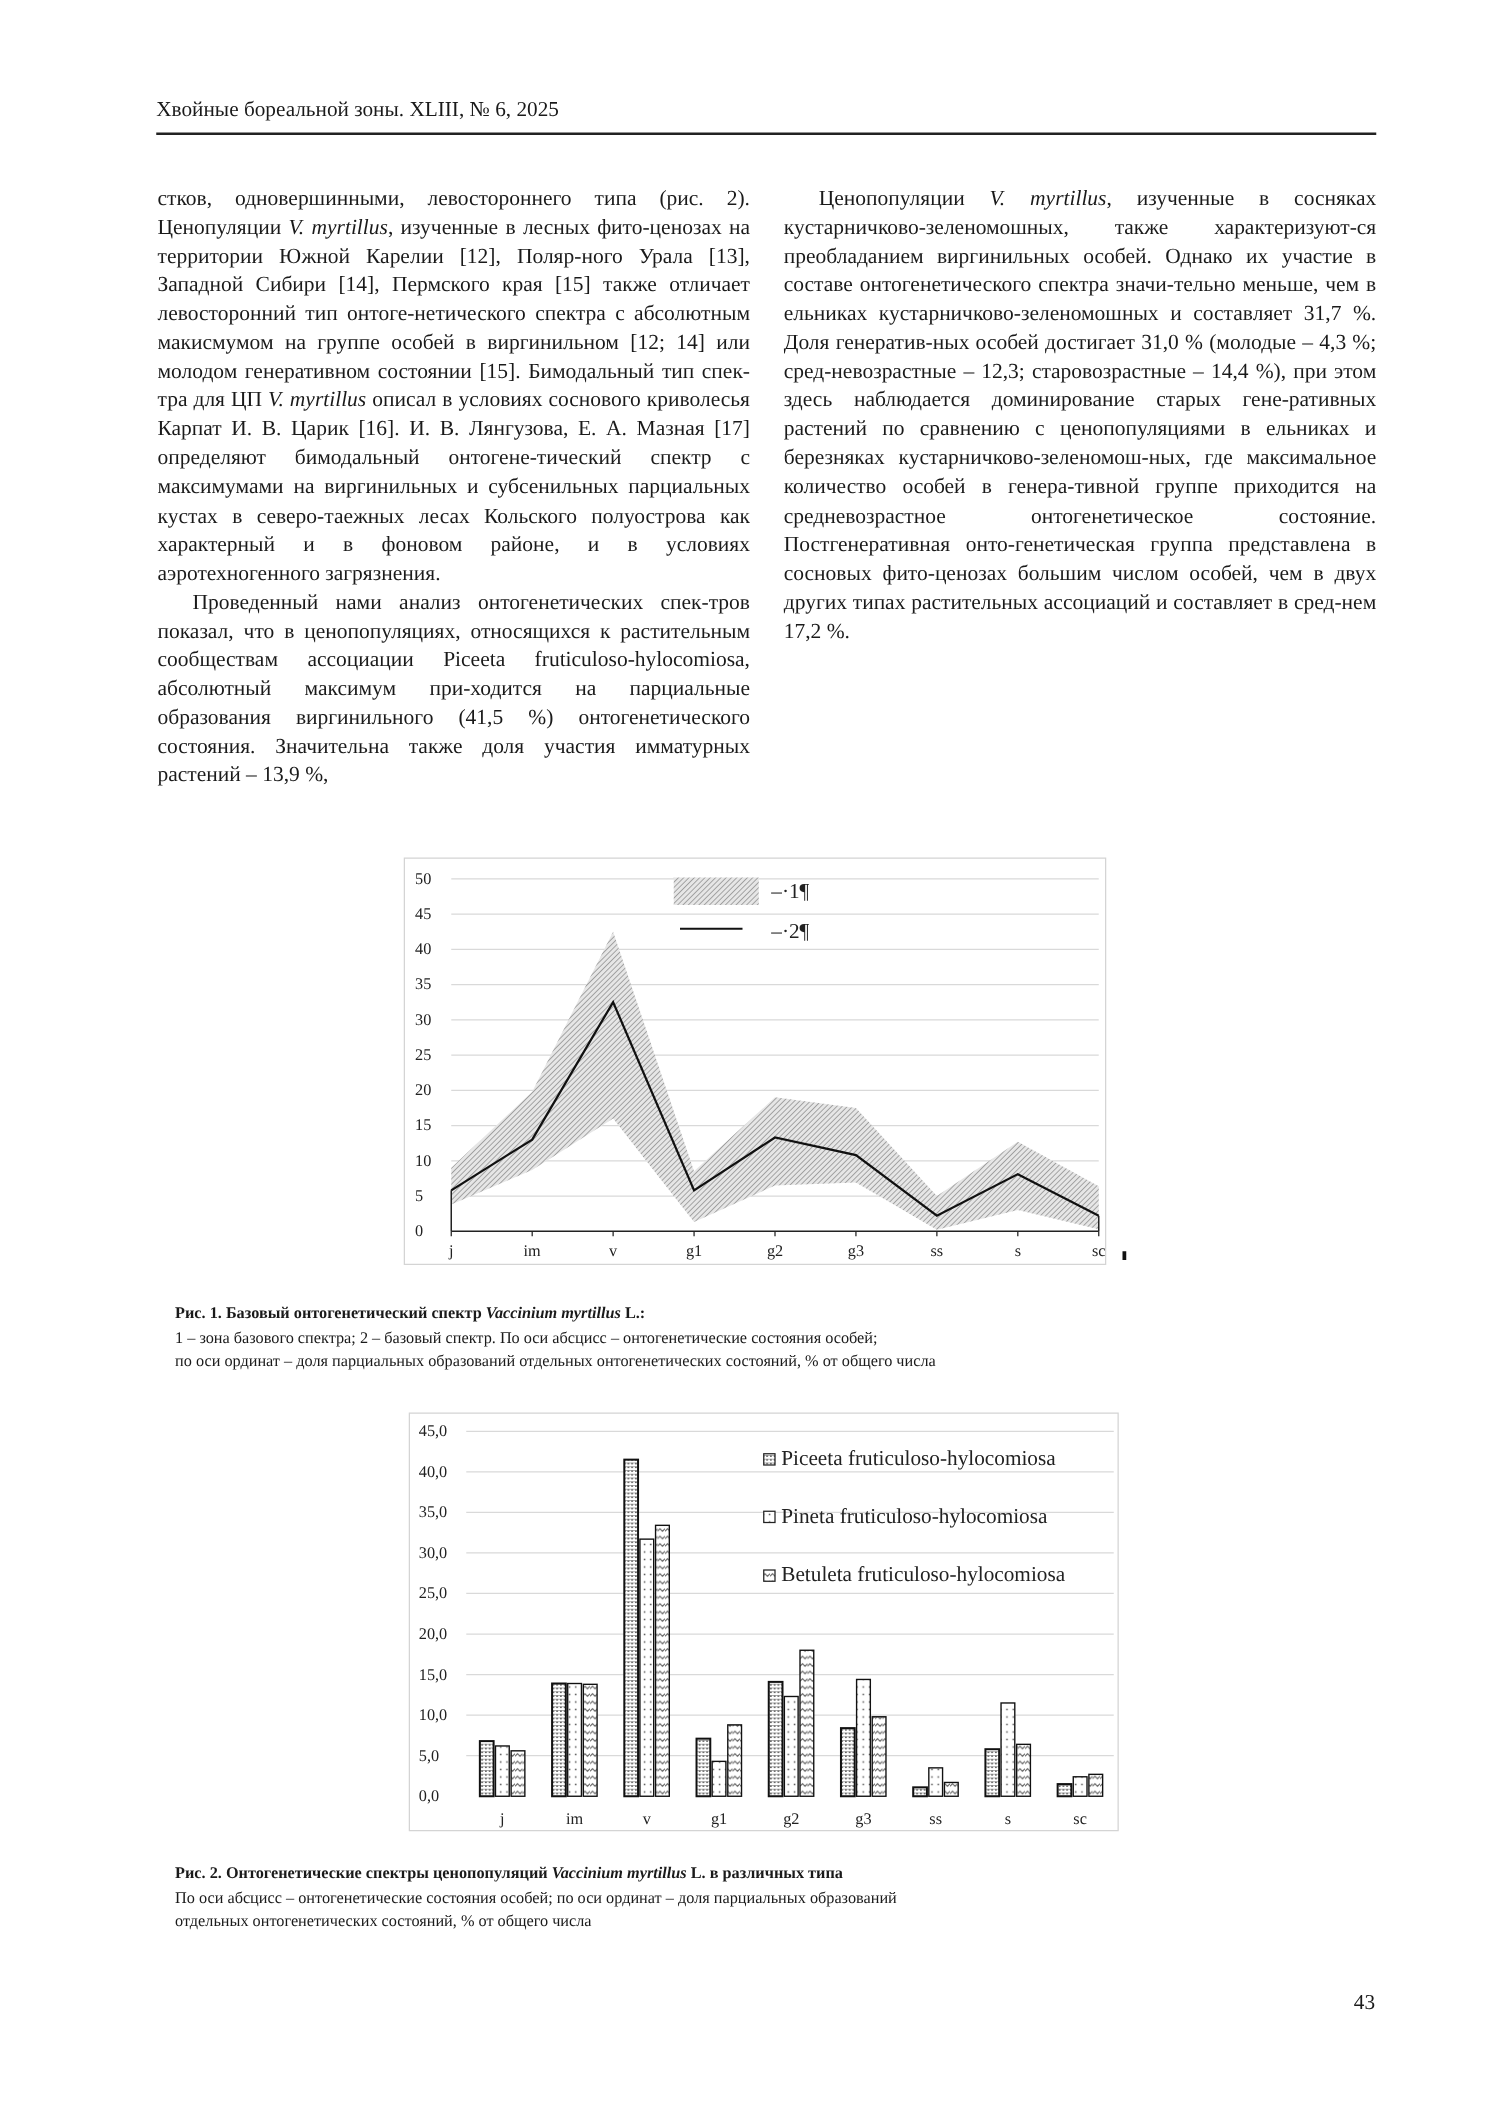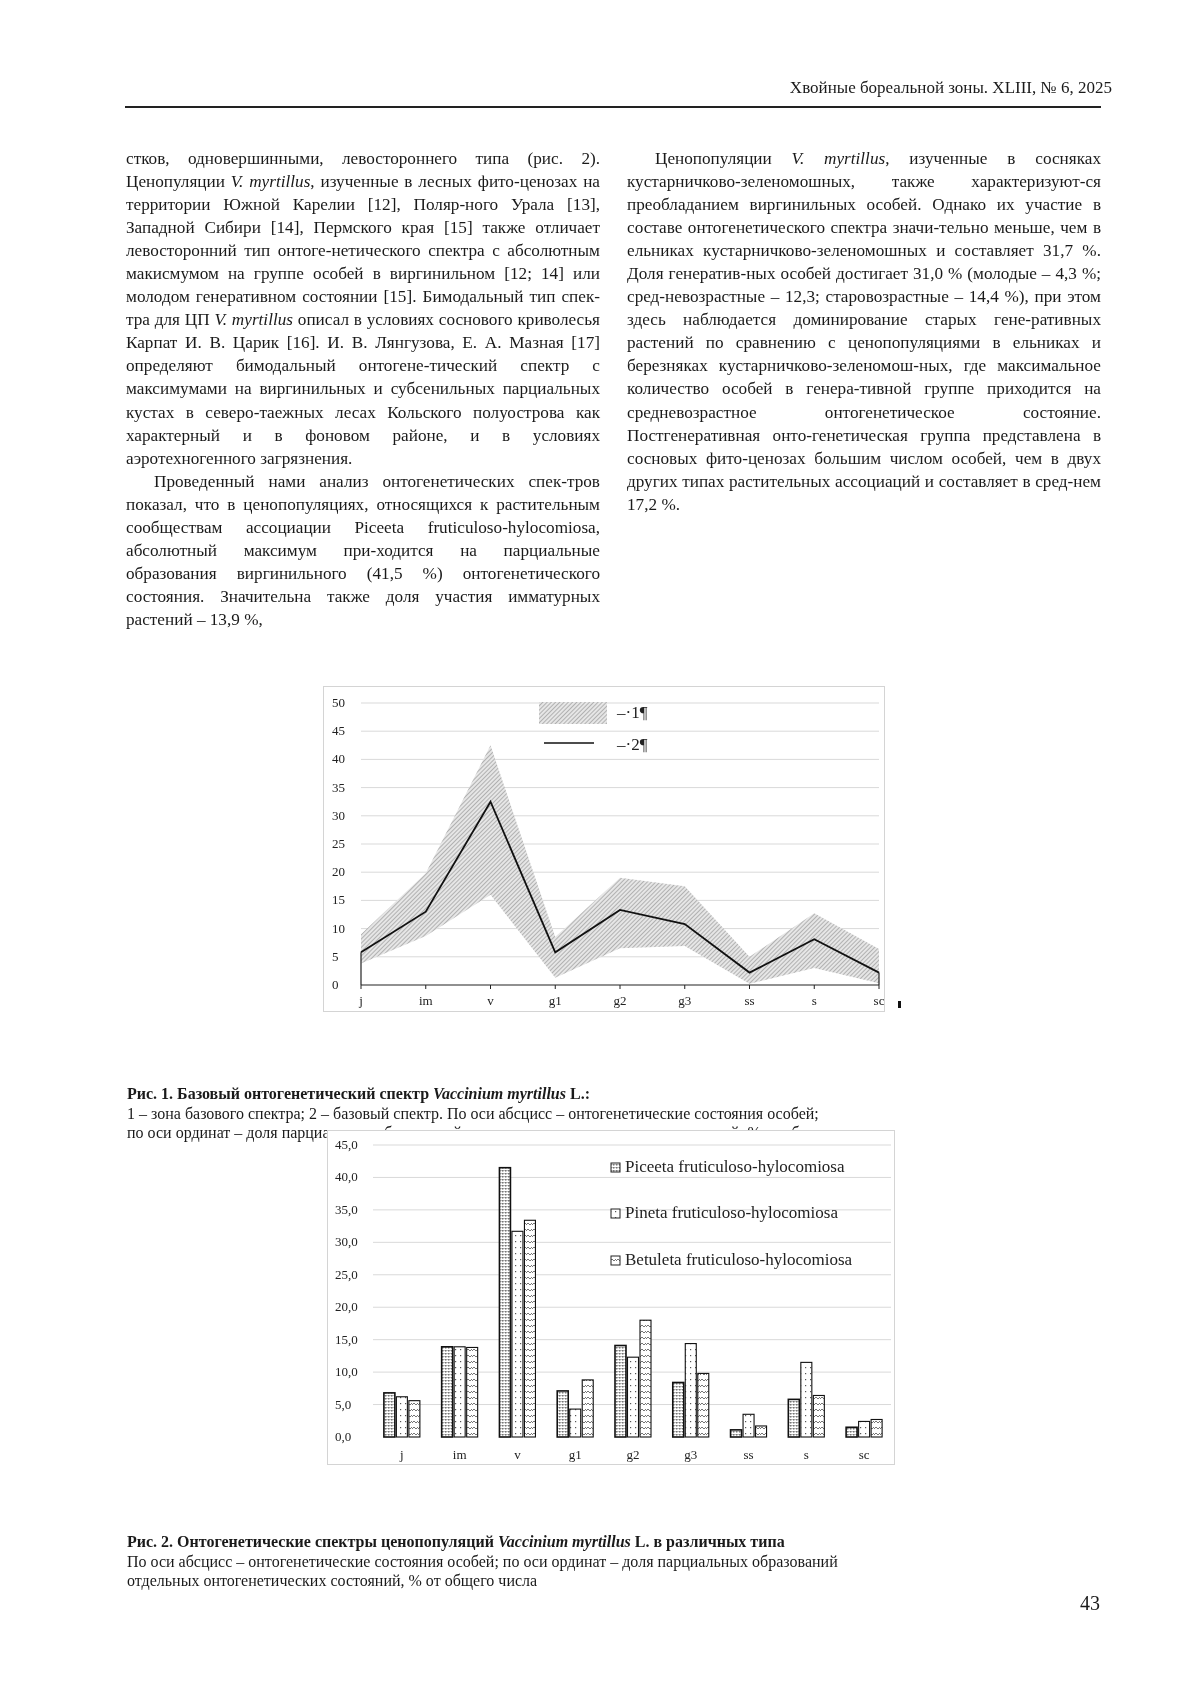--- a/index.html
+++ b/index.html
@@ -1,33 +1,33 @@
 <!DOCTYPE html>
 <html><head>
 <meta charset="utf-8">
 <style>
   html, body { margin: 0; padding: 0; background: #ffffff; }
   body { width: 1200px; height: 1698px; position: relative; overflow: hidden;
          font-family: "Liberation Serif", "DejaVu Serif", serif; color: #1a1a1a; }
-  .running-head { position: absolute; left: 125px; right: 88px; top: 78px;
-         text-align: right; font-size: 17px; font-family: Liberation Serif, serif; }
+  .running-head { position: absolute; left: 125px; right: 108px; top: 78px;
+         text-align: left; font-size: 17px; font-family: Liberation Serif, serif; }
   .head-rule { position: absolute; left: 125px; right: 99px; top: 106px; height: 2px; background: #222; }
   .col { position: absolute; top: 127px; width: 474px; font-size: 17.2px; line-height: 23.05px;
          text-align: justify; hyphens: manual; margin-top: 20px; }
   .col.left { left: 126px; }
   .col.right { left: 627px; }
   .col p { margin: 0; }
   .col p.indent { text-indent: 28px; }
   .col i { font-style: italic; }
   .fig { position: absolute; border: 1px solid #d4d4d4; background: #fff; }
   .fig svg { display: block; }
-  .caption { position: absolute; left: 127px; font-size: 16px; line-height: 19.5px; margin-top: 44px; }
+  .caption { position: absolute; left: 140px; font-size: 13px; line-height: 19.5px; }
   .caption .title { font-weight: bold; }
   .caption .title i { font-style: italic; }
-  .page-num { position: absolute; right: 100px; top: 1592px; font-size: 20px; }
+  .page-num { position: absolute; right: 100px; top: 1592px; font-size: 17px; }
   .tick { font-family: "Liberation Serif", serif; font-size: 13px; fill: #222; }
   .legend-text { font-family: "Liberation Serif", serif; font-size: 17px; fill: #222; }
 </style>
 </head>
 <body>
 
 <div class="running-head">Хвойные бореальной зоны. XLIII, № 6, 2025</div>
 <div class="head-rule"></div>
 
 <div class="col left">

